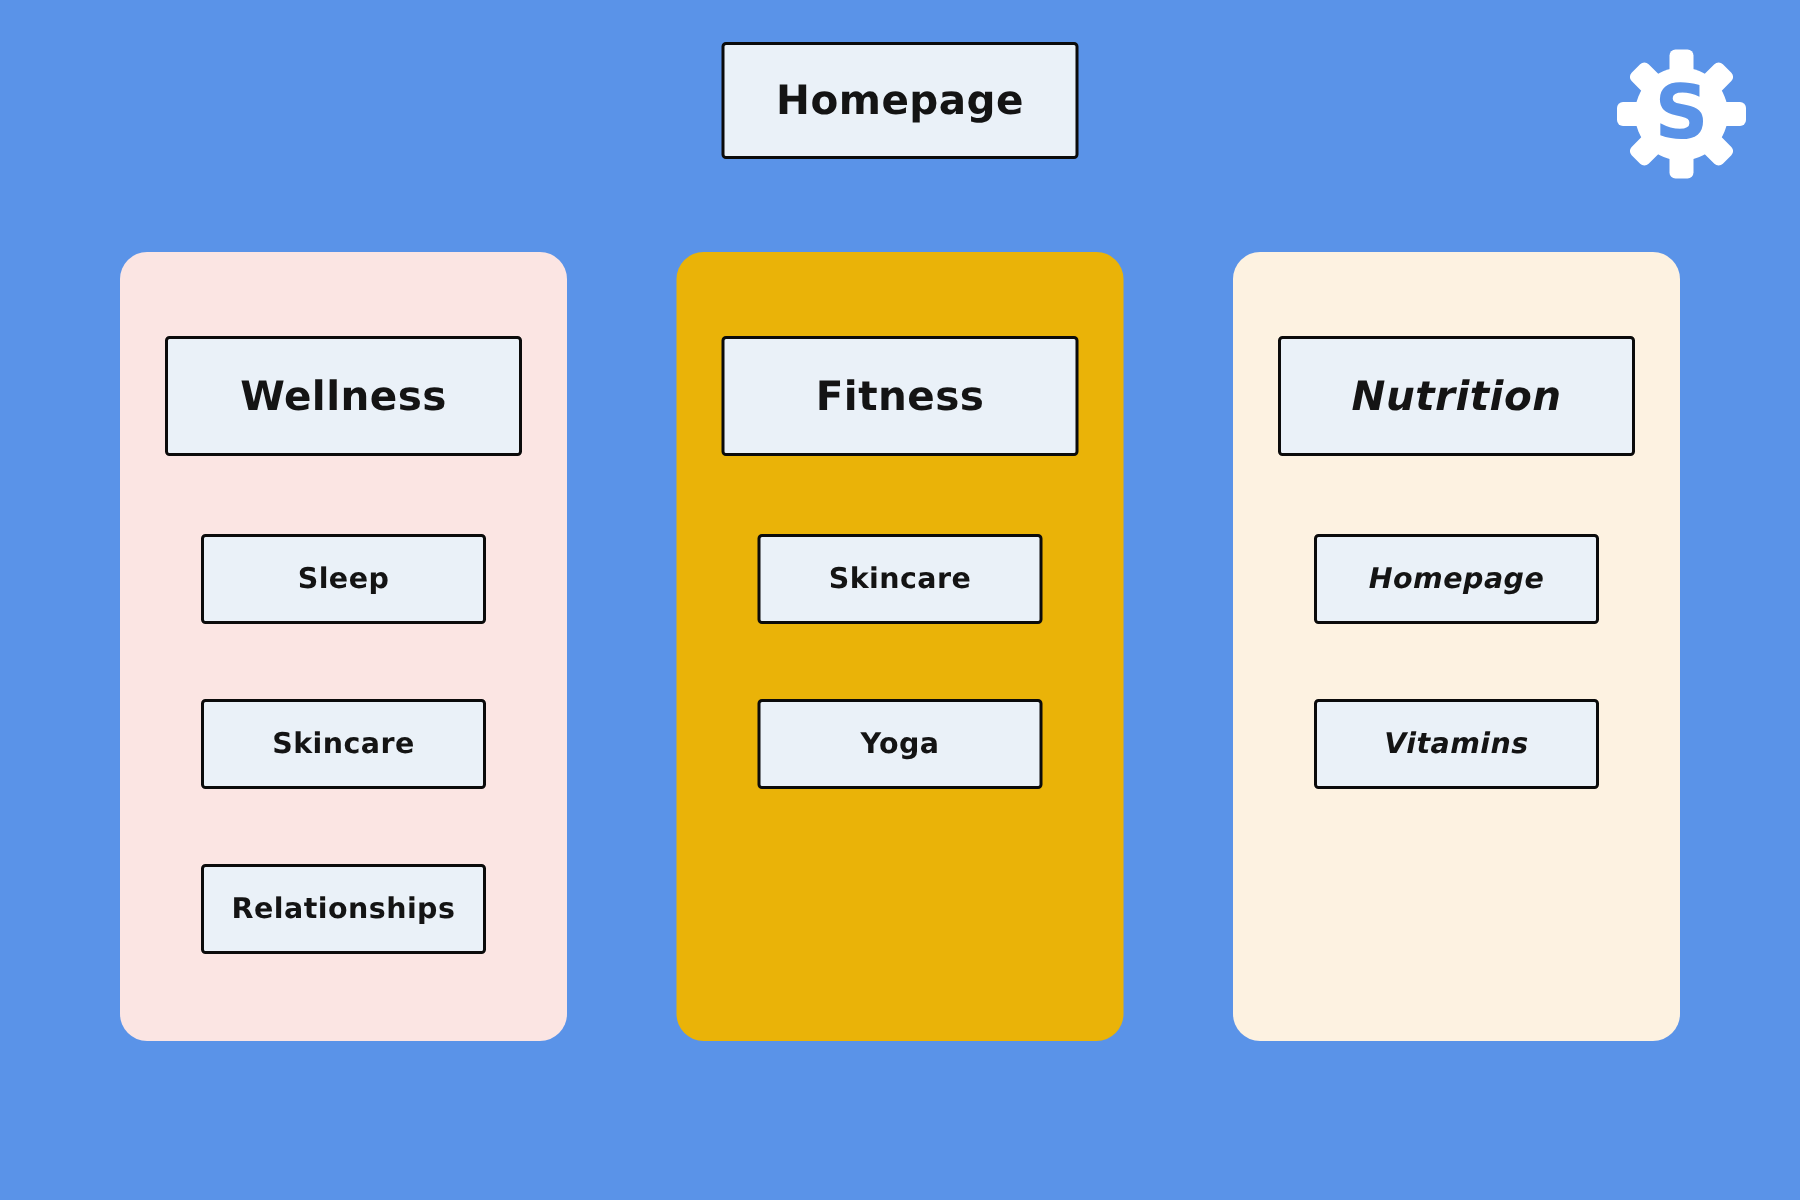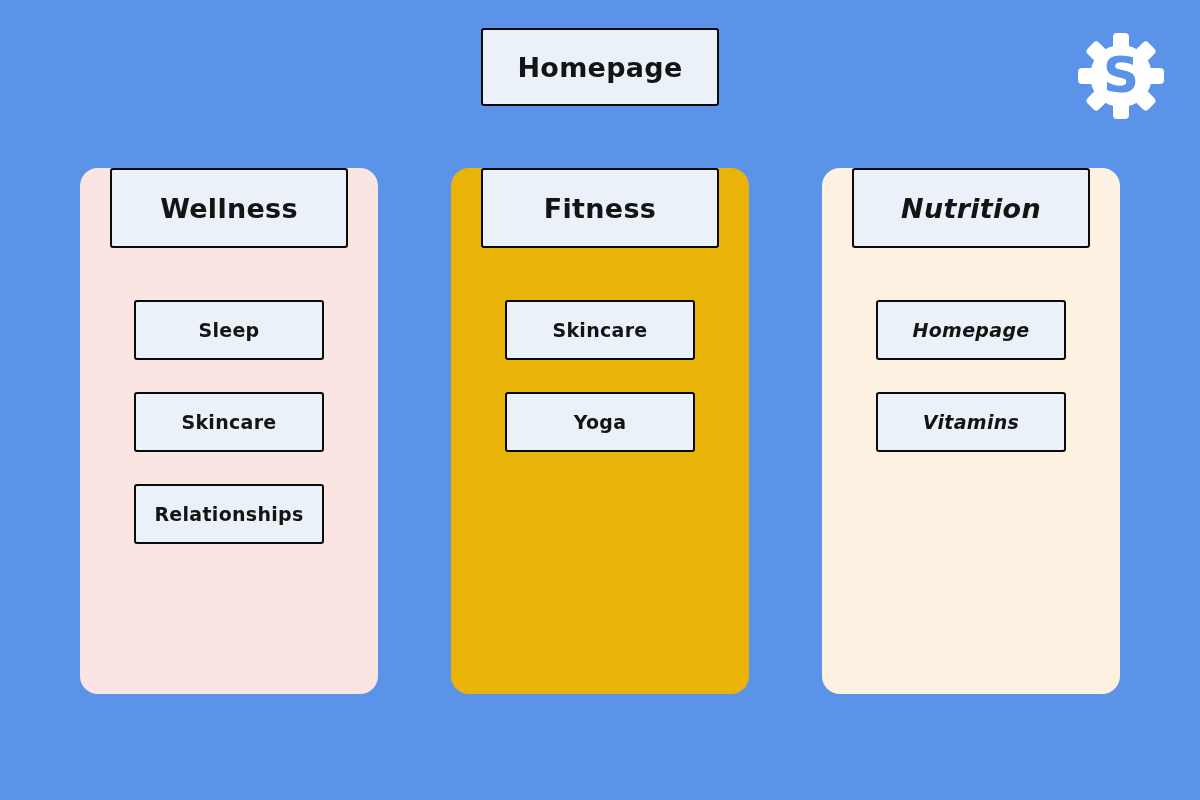--- a/index.html
+++ b/index.html
@@ -54,35 +54,36 @@
     display: flex;
     justify-content: space-between;
     padding: 0 80px;
     margin-top: 62px;
   }
 
   .card {
     width: 298px;
     height: 526px;
     border-radius: 18px;
+    padding-top: 56px;
   }
 
   .node.header {
     width: 238px;
     height: 80px;
     margin: 0 auto;
     font-size: 27px;
   }
 
   .items {
     margin-top: 52px;
     display: flex;
     flex-direction: column;
     align-items: center;
-    gap: 32px;
+    gap: 50px;
   }
 
   .node.item {
     width: 190px;
     height: 60px;
     font-size: 19px;
   }
 </style>
 </head>
 <body>

